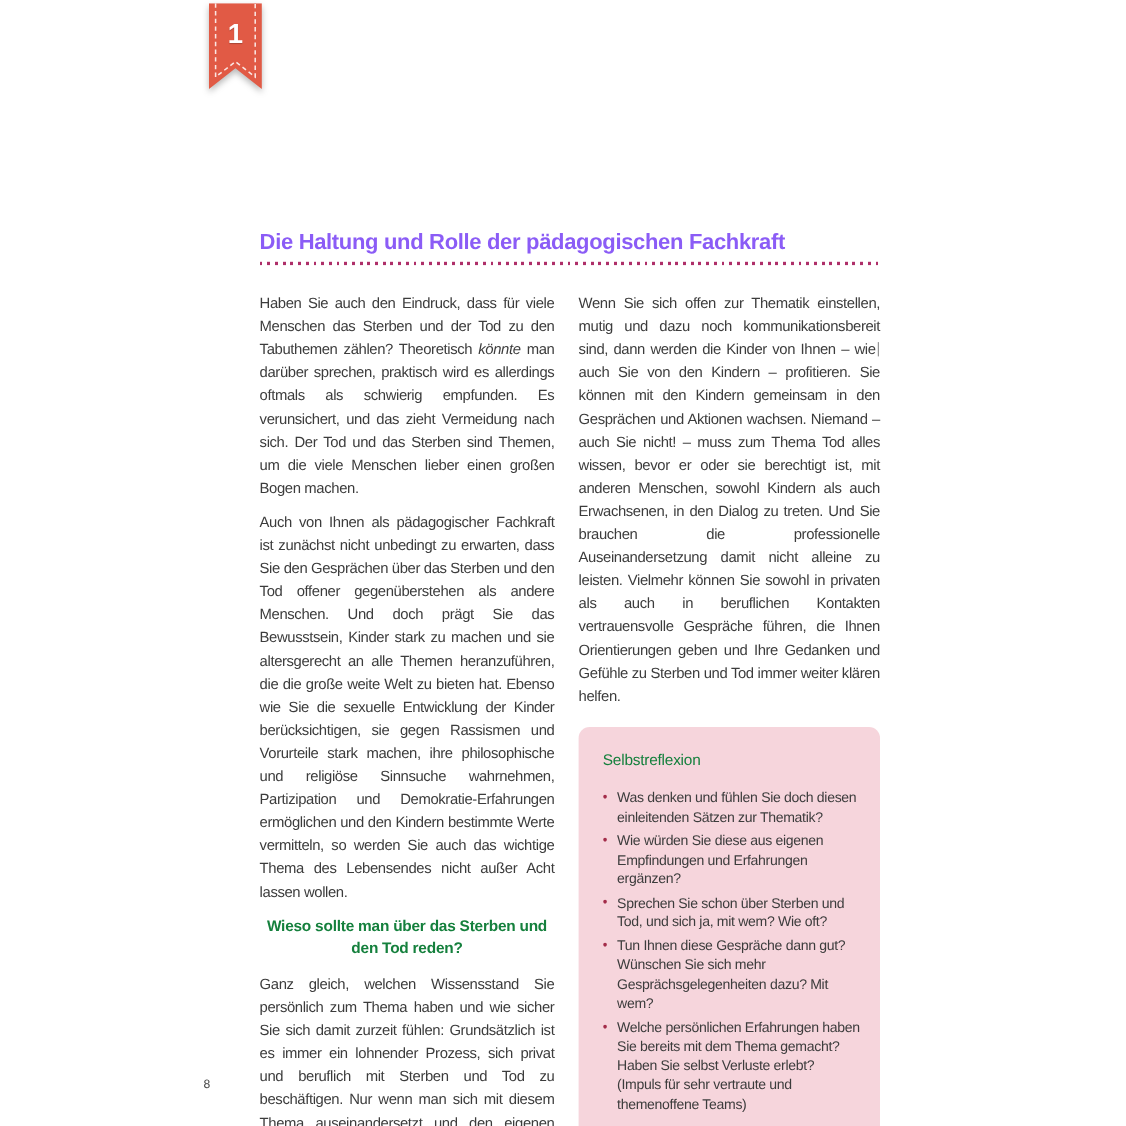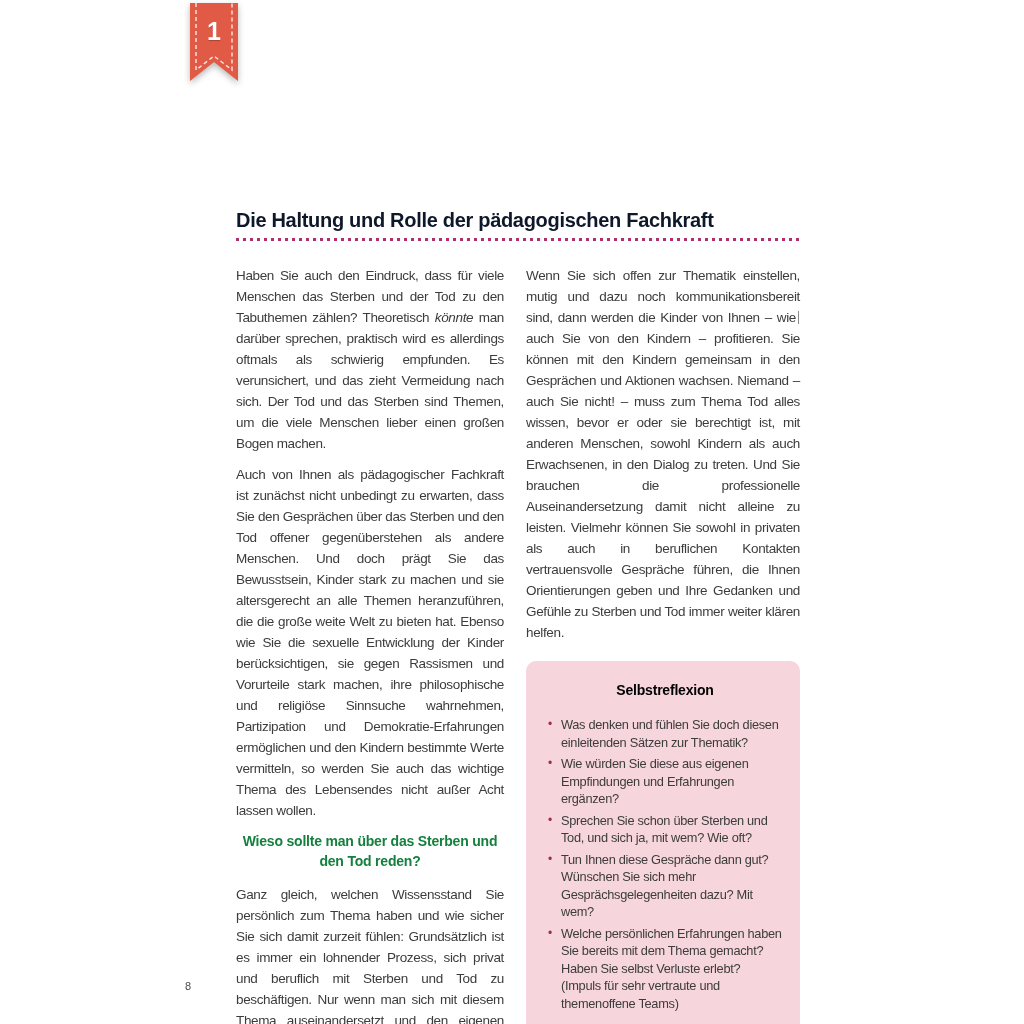--- a/index.html
+++ b/index.html
@@ -25,21 +25,21 @@
 
   
   .title {
     position: absolute; left: 236px; top: 114px;
     font-size: 43px; font-weight: bold; letter-spacing: -1px;
     color: #E0564A; white-space: nowrap;
   }
   .section-heading {
     position: absolute; left: 236px; top: 209px;
     font-size: 20px; font-weight: bold; letter-spacing: -0.3px;
-    color: #0f172a; white-space: nowrap;
+    color: #8b5cf6; white-space: nowrap;
   }
   .dotted-rule {
     position: absolute; left: 236px; top: 238px; width: 564px; height: 3px;
     background: repeating-linear-gradient(to right, #AE2F69 0 2.6px, transparent 2.6px 7px);
   }
 
   
   .columns {
     position: absolute; left: 236px; top: 265px; width: 564px;
     display: flex; gap: 22px;
@@ -61,23 +61,22 @@
     display: inline-block; width: 1px; height: 13px;
     background: #8a8a8a; vertical-align: -2px; margin: 0 1px 0 2px;
   }
 
   
   .reflection-box {
     margin-top: 18px; background: #F6D5DC; border-radius: 10px;
     padding: 19px 18px 22px 22px; text-align: left;
   }
   .box-heading {
-    color: #000000; font-weight: bold; font-size: 14px; letter-spacing: -0.2px;
+    color: #15803d; font-weight: normal; font-size: 14px; letter-spacing: -0.2px;
     margin-bottom: 15px;
-    text-align: center;
   }
   .box-list { list-style: none; font-size: 12.8px; line-height: 17.5px; letter-spacing: -0.3px; color: #3C3C3C; }
   .box-list li { display: flex; margin-bottom: 4px; }
   .bullet { flex: 0 0 13px; color: #A32C49; font-size: 12px; }
   .bullet::before { content: "•"; }
 
   .page-number {
     position: absolute; left: 185px; top: 980px;
     font-size: 11px; color: #4A4A4A;
   }

